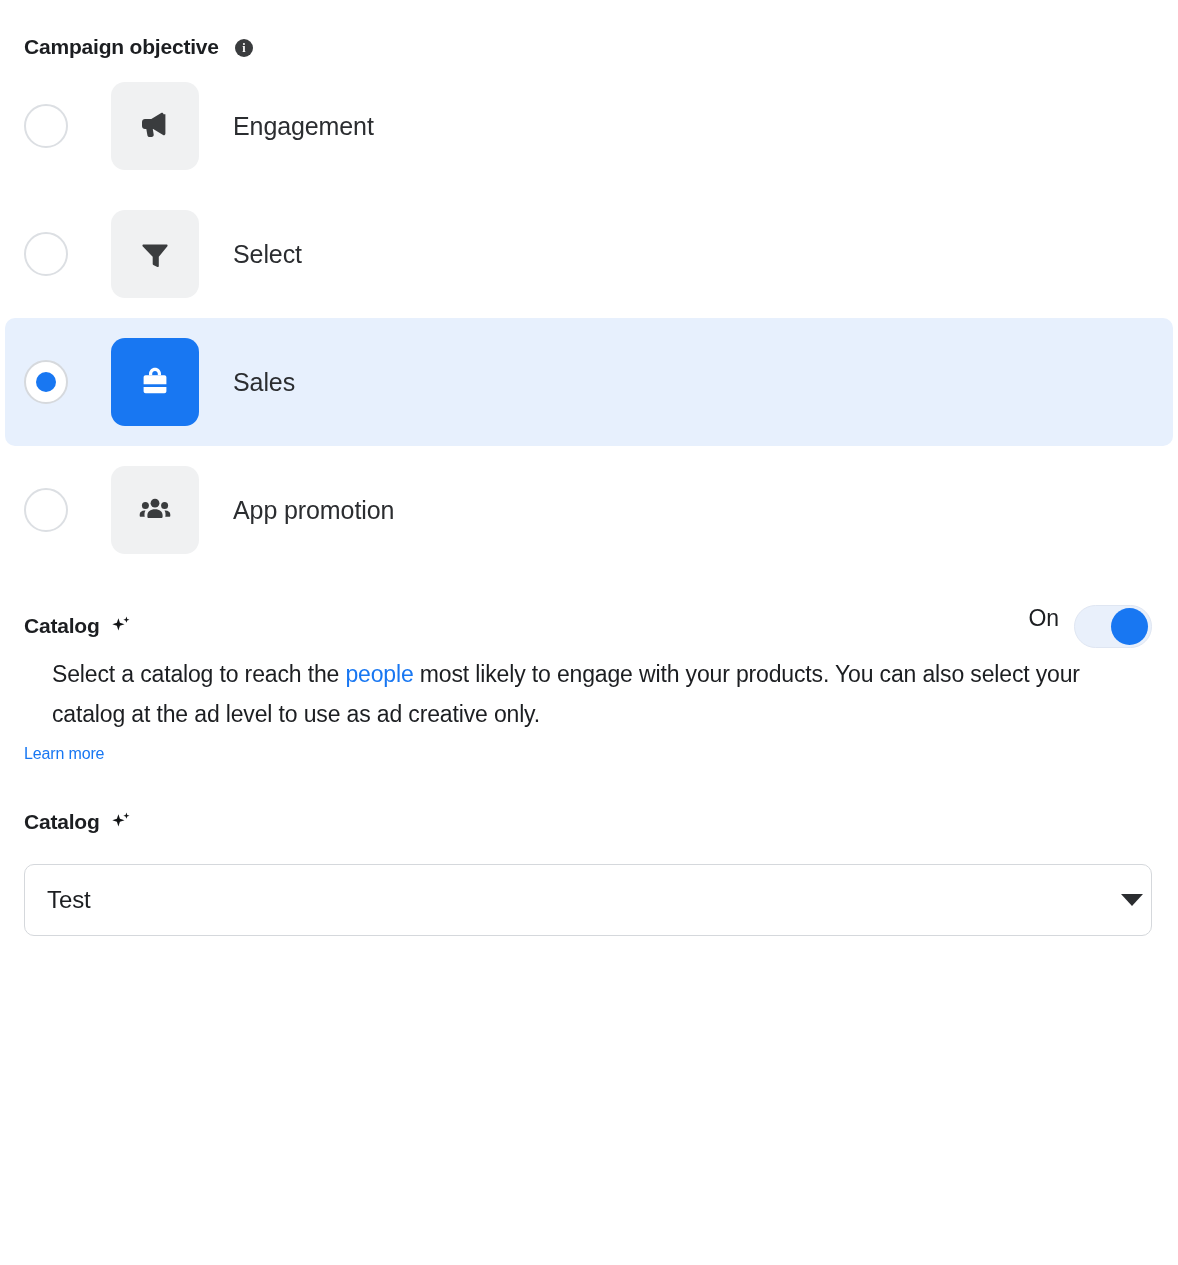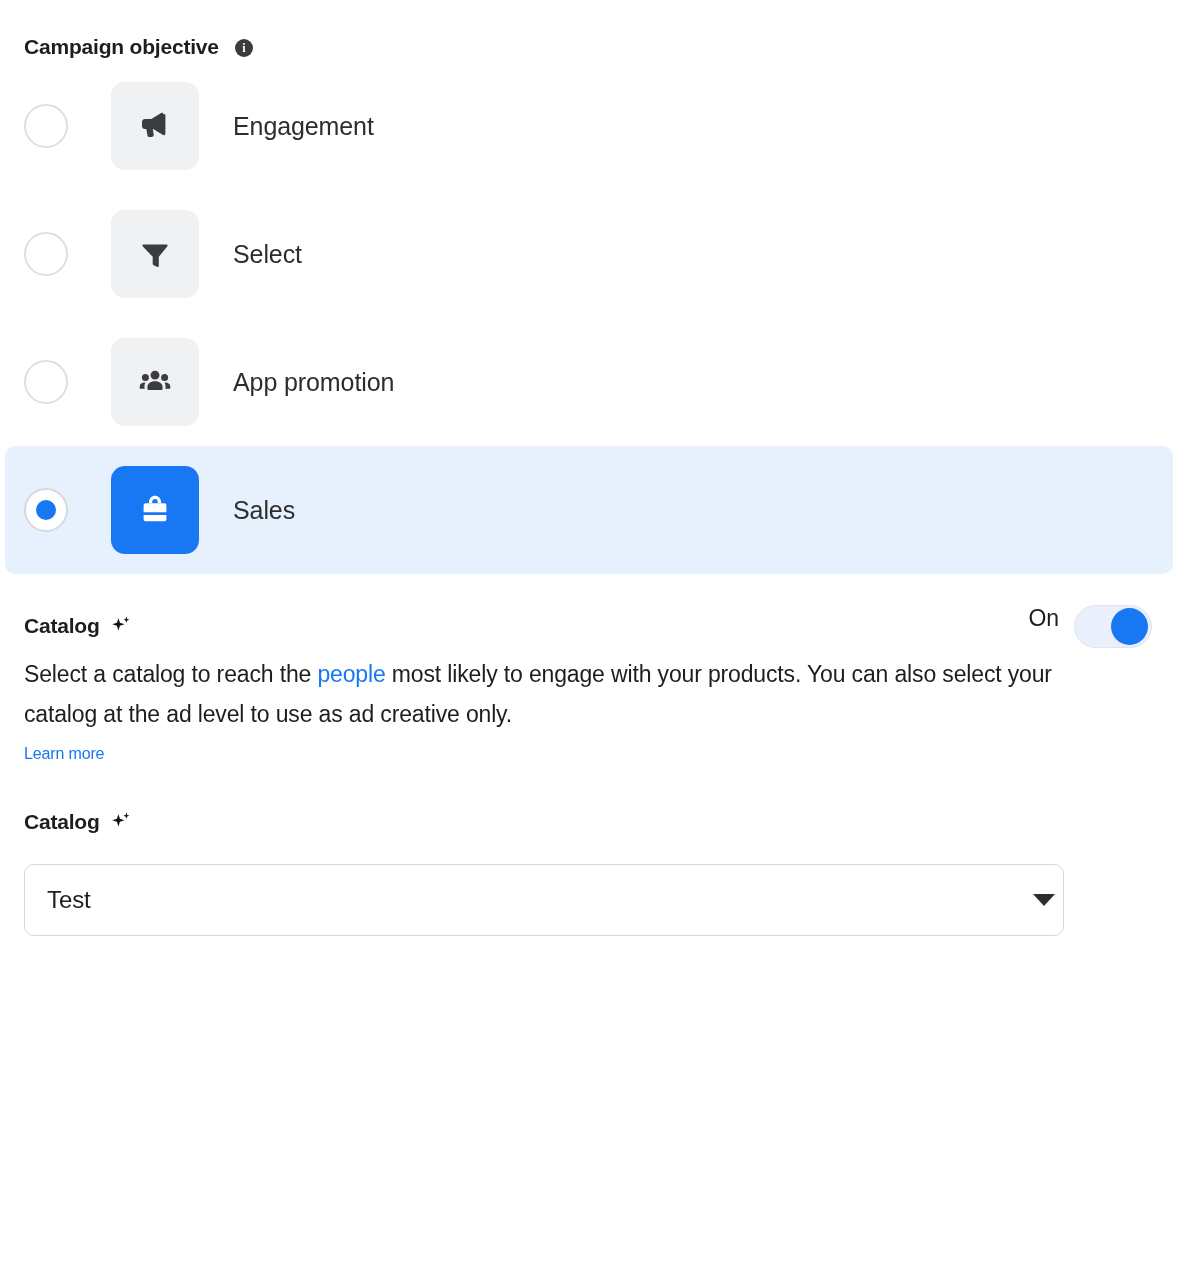--- a/index.html
+++ b/index.html
@@ -162,20 +162,21 @@
     background: #1877f2;
   }
 
   .catalog-desc {
     margin-top: 8px;
     font-size: 23px;
     line-height: 40px;
     color: #1c1e21;
     letter-spacing: -0.15px;
     max-width: 1030px;
+    margin-left: 28px;
   }
   .catalog-desc .link,
   .learn-more {
     color: #1877f2;
     text-decoration: none;
     cursor: pointer;
   }
   .learn-more {
     display: inline-block;
     font-size: 16px;
@@ -194,21 +195,21 @@
     margin-bottom: 22px;
   }
   .field-label .label {
     font-size: 21px;
     font-weight: bold;
     color: #1c1e21;
     letter-spacing: -0.2px;
   }
   .select-box {
     height: 72px;
-    width: 1040px;
+    width: 1128px;
     border: 1px solid #d5d8dc;
     border-radius: 10px;
     background: #ffffff;
     display: flex;
     align-items: center;
     padding: 0 8px 0 22px;
     cursor: pointer;
   }
   .select-value {
     font-size: 24px;
@@ -250,53 +251,53 @@
   <div class="objective-row">
     <span class="radio">
         <span class="dot"></span>
       </span>
     <span class="icon-tile">
       <svg width="44" height="44" viewBox="0 0 44 44">
         <path class="glyph" d="M10.5 12.5h23c.9 0 1.4 1 .9 1.7l-8.6 10.6v9.3c0 .7-.7 1.2-1.4.9l-4.1-1.9c-.4-.2-.6-.6-.6-1v-7.3L9.6 14.2c-.5-.7 0-1.7.9-1.7z"></path>
       </svg>
     </span>
     <span class="objective-label">Select</span>
+  </div>
+
+  <div class="objective-row selected">
+    <span class="radio">
+        <span class="dot"></span>
+      </span>
+    <span class="icon-tile">
+      <svg width="44" height="44" viewBox="0 0 44 44">
+        <path class="glyph" d="M22 7.8c-3.3 0-6 2.7-6 6v1.4h3.2v-1.4c0-1.6 1.3-2.8 2.8-2.8s2.8 1.3 2.8 2.8v1.4H28v-1.4c0-3.3-2.7-6-6-6z"></path>
+        <path class="glyph" d="M12.6 15.2h18.8c1.1 0 2 .9 2 2v7.1H10.6v-7.1c0-1.1.9-2 2-2z"></path>
+        <path class="glyph" d="M10.6 27.1h22.8v4.2c0 1.1-.9 2-2 2H12.6c-1.1 0-2-.9-2-2v-4.2z"></path>
+      </svg>
+    </span>
+    <span class="objective-label">Sales</span>
   </div>
 
   <div class="objective-row">
     <span class="radio">
         <span class="dot"></span>
       </span>
     <span class="icon-tile">
       <svg width="44" height="44" viewBox="0 0 44 44">
         <circle class="glyph" cx="22" cy="15.2" r="4.4"></circle>
         <circle class="glyph" cx="12.4" cy="17.6" r="3.5"></circle>
         <circle class="glyph" cx="31.6" cy="17.6" r="3.5"></circle>
         <path class="glyph" d="M22 21.2c-4.7 0-7.6 2.6-7.6 5.9v1.6c0 .8.6 1.4 1.4 1.4h12.4c.8 0 1.4-.6 1.4-1.4v-1.6c0-3.3-2.9-5.9-7.6-5.9z"></path>
         <path class="glyph" d="M11.6 22.6c-2.9 0-4.9 1.7-4.9 3.9v1.3c0 .6.4 1 1 1h4.1c-.2-.5-.3-1-.3-1.5v-1.6c0-1.2.4-2.3 1-3.1h-.9z"></path>
         <path class="glyph" d="M32.4 22.6h-.9c.6.8 1 1.9 1 3.1v1.6c0 .5-.1 1-.3 1.5h4.1c.6 0 1-.4 1-1v-1.3c0-2.2-2-3.9-4.9-3.9z"></path>
       </svg>
     </span>
     <span class="objective-label">App promotion</span>
   </div>
 
-  <div class="objective-row selected">
-    <span class="radio">
-        <span class="dot"></span>
-      </span>
-    <span class="icon-tile">
-      <svg width="44" height="44" viewBox="0 0 44 44">
-        <path class="glyph" d="M22 7.8c-3.3 0-6 2.7-6 6v1.4h3.2v-1.4c0-1.6 1.3-2.8 2.8-2.8s2.8 1.3 2.8 2.8v1.4H28v-1.4c0-3.3-2.7-6-6-6z"></path>
-        <path class="glyph" d="M12.6 15.2h18.8c1.1 0 2 .9 2 2v7.1H10.6v-7.1c0-1.1.9-2 2-2z"></path>
-        <path class="glyph" d="M10.6 27.1h22.8v4.2c0 1.1-.9 2-2 2H12.6c-1.1 0-2-.9-2-2v-4.2z"></path>
-      </svg>
-    </span>
-    <span class="objective-label">Sales</span>
-  </div>
-
 </div>
 
 <div class="catalog-block">
   <div class="catalog-head">
     <span class="label">Catalog</span>
     <span class="sparkle">
       <svg width="24" height="24" viewBox="0 0 24 24">
         <path d="M9.4 3.2l1.5 4.6 4.6 1.5-4.6 1.5-1.5 4.6-1.5-4.6L3.3 9.3l4.6-1.5z"></path>
         <path d="M17.4 1.6l.8 2.3 2.3.8-2.3.8-.8 2.3-.8-2.3-2.3-.8 2.3-.8z"></path>
       </svg>

